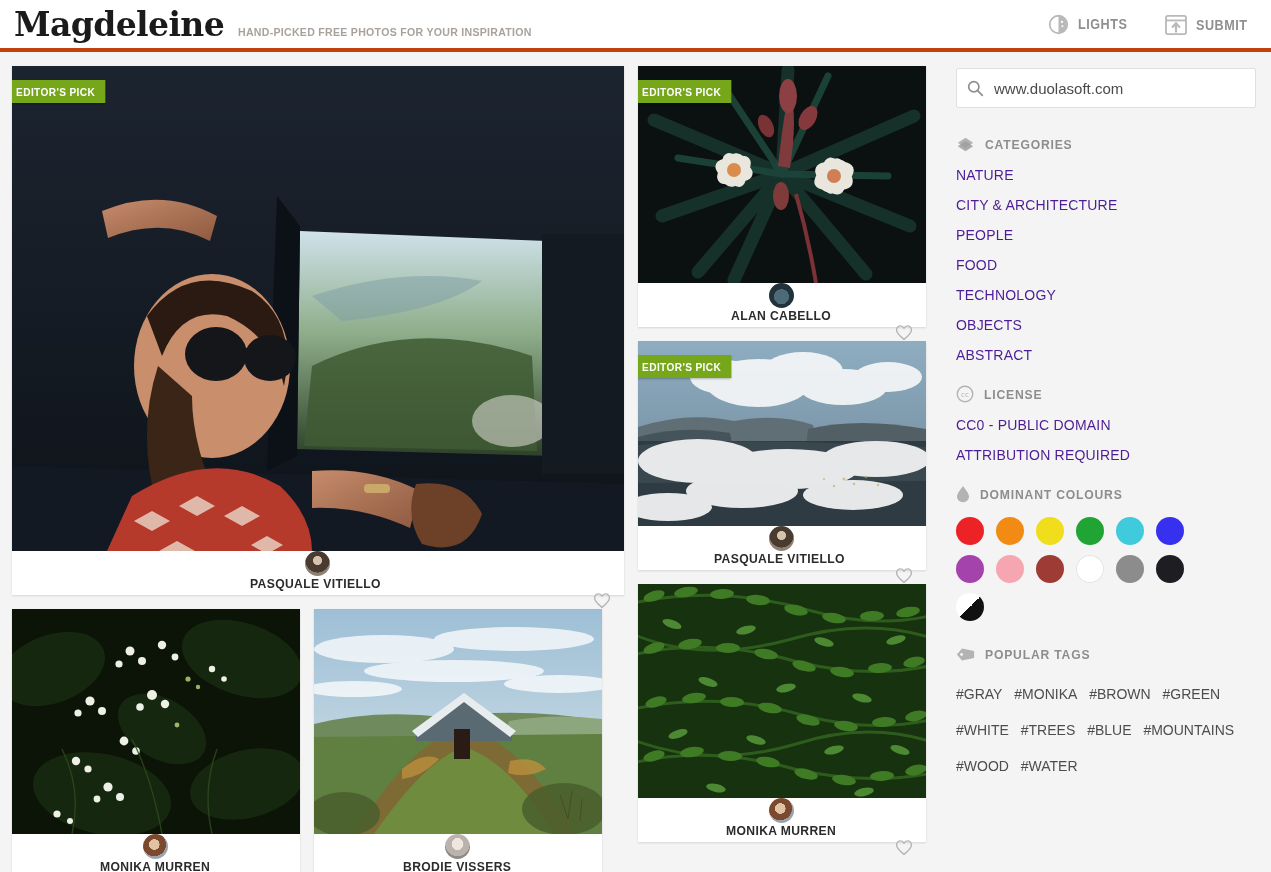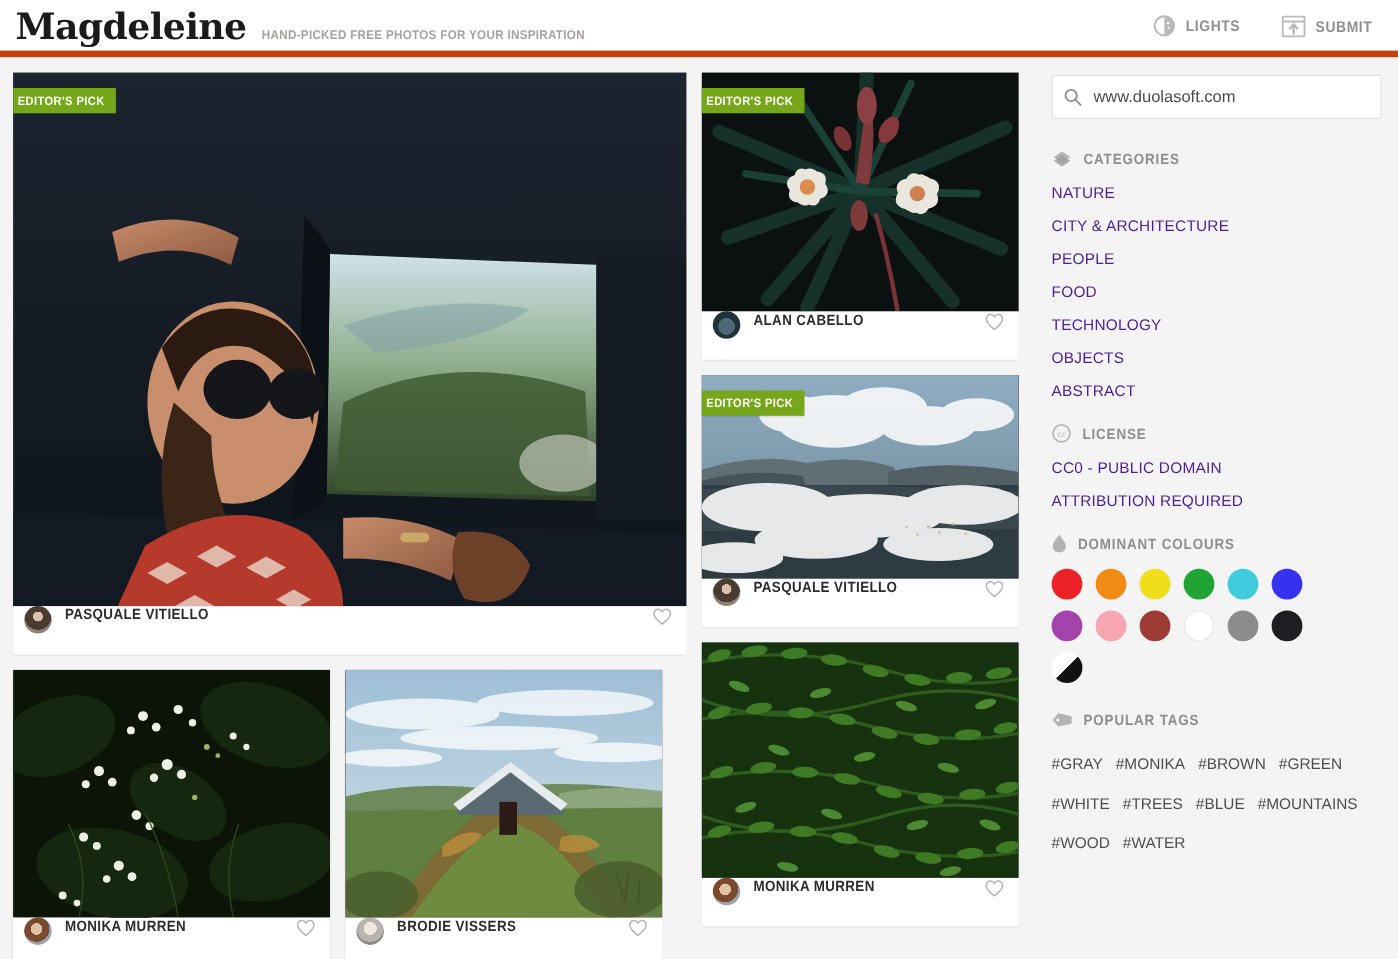--- a/index.html
+++ b/index.html
@@ -8,21 +8,21 @@
     background: #f4f4f4;
     font-family: "Liberation Sans", sans-serif;
     overflow: hidden;
   }
 
   
   .header {
     position: relative;
     height: 52px;
     background: #ffffff;
-    border-bottom: 6px solid #c2410c;
+    border-bottom: 4px solid #c2410c;
     display: flex;
     align-items: center;
     padding: 0 18px 0 14px;
   }
   .brand { display: flex; align-items: baseline; }
   .logo {
     font-family: "DejaVu Serif", serif;
     font-weight: bold;
     font-size: 33px;
     letter-spacing: -0.6px;
@@ -109,22 +109,24 @@
   }
   .badge::after {
     content: "";
     position: absolute;
     left: 0; bottom: -5px;
     border-left: 6px solid transparent;
     border-top: 5px solid #3d5709;
   }
   .credit {
     display: flex;
+    align-items: center;
     height: 44px;
     padding: 0 12px 0 10px;
+    flex-direction: column;
   }
   .avatar {
     width: 25px; height: 25px;
     border-radius: 50%;
     flex-shrink: 0;
     background-size: cover;
     background-position: center;
   }
   .author {
     margin-left: 12px;

